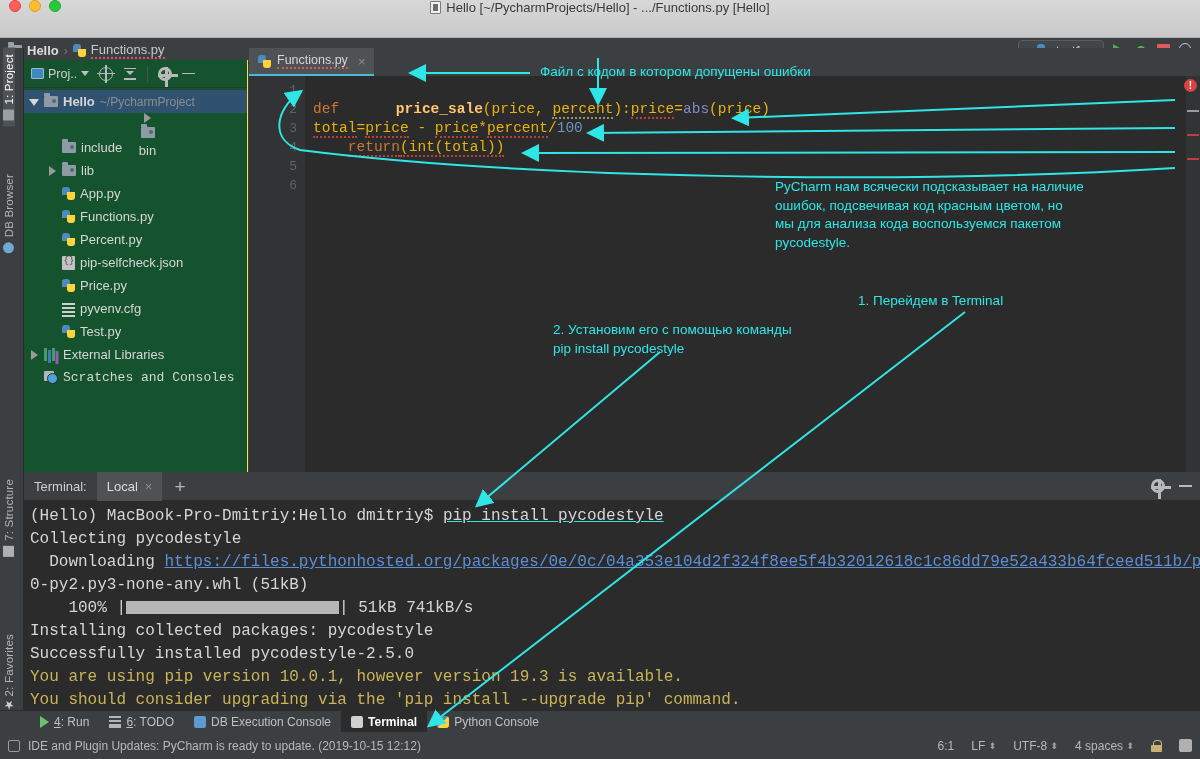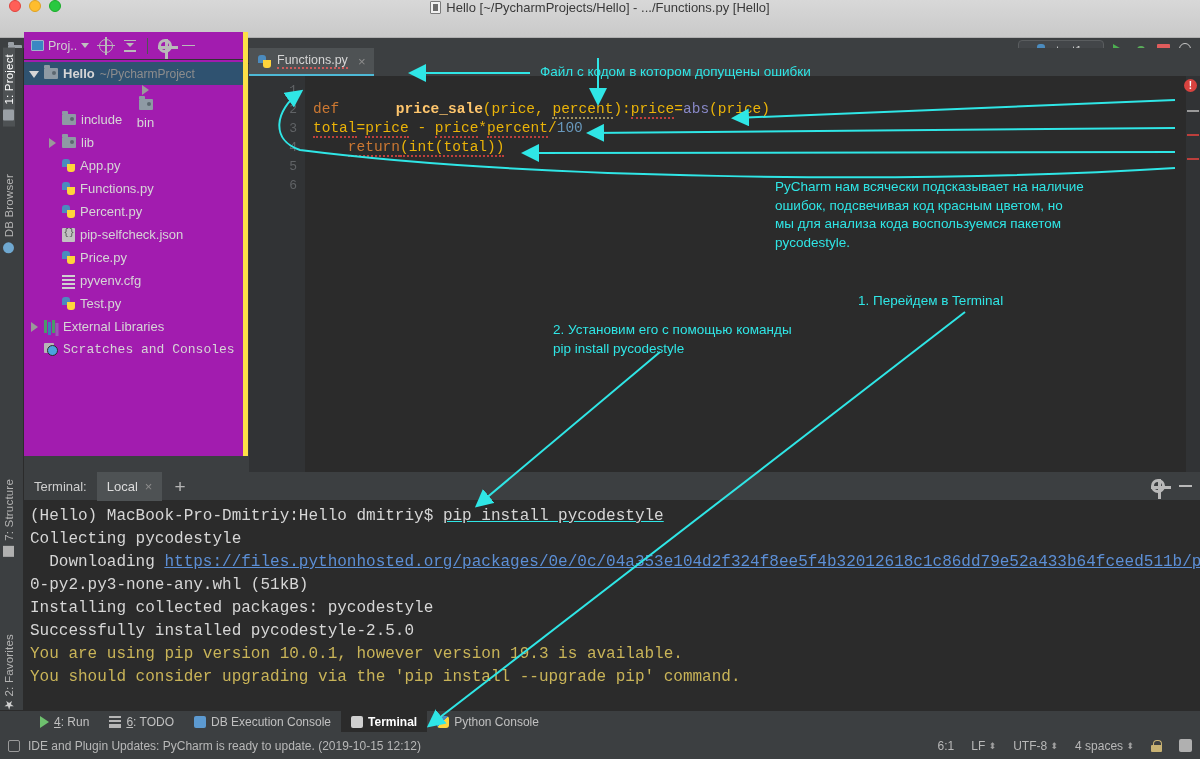--- a/index.html
+++ b/index.html
@@ -74,22 +74,22 @@
     writing-mode:vertical-rl; transform:rotate(180deg);
     font-size:11.5px; color:#b4b4b4; letter-spacing:.2px;
     display:flex; align-items:center; gap:5px; padding:6px 0;
     position:absolute; left:3px; white-space:nowrap;
   }
   .vtab.active { background:#4e5254; color:#ffffff; }
   .vt-ico { width:11px;height:11px; }
 
   
   .projpanel {
-    position:absolute; left:24px; top:32px; width:224px; height:424px;
-    background:#a21caf; border-right:5px solid #fde047;
+    position:absolute; left:24px; top:60px; width:224px; height:424px;
+    background:#14532d; border-right:1px solid #fde047;
   }
   .proj-head {
     height:28px; display:flex; align-items:center; gap:10px; padding:0 7px;
     border-bottom:1px solid #323232;
   }
   .proj-label { display:flex;align-items:center;gap:4px;font-size:12.5px;color:#cfcfcf; }
   .blue-sq{width:13px;height:11px;background:#3b88c3;border:1px solid #9fb6c9;border-radius:1px;}
   .ico-target{width:14px;height:14px;border:1.6px solid #b9b9b9;border-radius:50%;position:relative;}
   .ico-target:before{content:"";position:absolute;left:-3px;top:5.2px;width:18px;height:1.6px;background:#b9b9b9;}
   .ico-target:after{content:"";position:absolute;top:-3px;left:5.2px;height:18px;width:1.6px;background:#b9b9b9;}
@@ -406,20 +406,21 @@
       <div class="term-head-right">
         <div class="gear"></div>
         <div class="minus"></div>
       </div>
     </div>
     <div class="term-body" id="term-body">
         <div class="tline"><span>(Hello) MacBook-Pro-Dmitriy:Hello dmitriy$ </span><span class="t-cmd">pip install pycodestyle</span></div>
         <div class="tline">Collecting pycodestyle</div>
         <div class="tline"><span>  Downloading </span><span class="t-link">https://files.pythonhosted.org/packages/0e/0c/04a353e104d2f324f8ee5f4b32012618c1c86dd79e52a433b64fceed511b/pycodestyle-2.5.</span></div>
         <div class="tline">0-py2.py3-none-any.whl (51kB)</div>
+        <div class="tline"><span>    100%</span> <span>|</span><span class="pbar"></span><span>| 51kB 741kB/s</span></div>
         <div class="tline">Installing collected packages: pycodestyle</div>
         <div class="tline">Successfully installed pycodestyle-2.5.0</div>
         <div class="tline t-warn">You are using pip version 10.0.1, however version 19.3 is available.</div>
         <div class="tline t-warn">You should consider upgrading via the 'pip install --upgrade pip' command.</div>
       </div>
   </div>
 
   <div class="evt-wrap">
     <span class="evt-badge">1</span>
     <span>Event Log</span>

